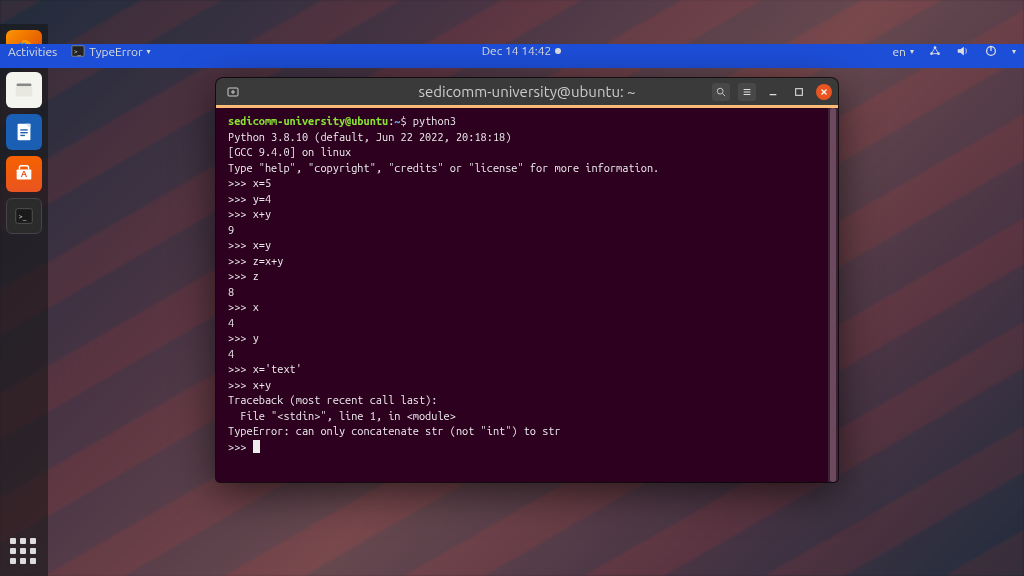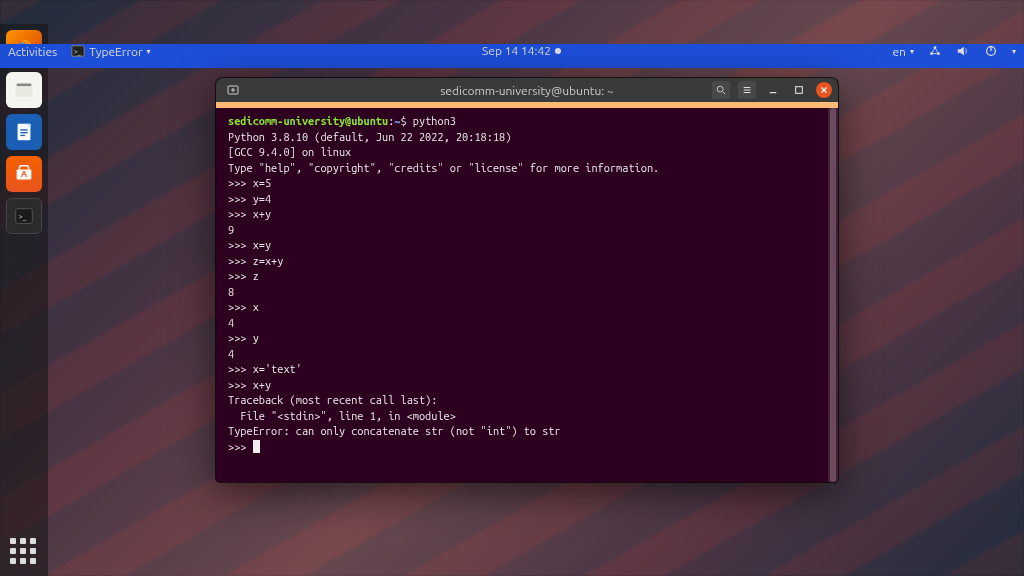--- a/index.html
+++ b/index.html
@@ -51,22 +51,22 @@
   }
   .apps-grid span { background: #ddd; border-radius: 1px; }
   
   .terminal-window {
     position: absolute; left: 216px; top: 78px; width: 622px; height: 404px;
     background: #2c001e; border-radius: 7px 7px 4px 4px; overflow: hidden;
     box-shadow: 0 10px 40px rgba(0,0,0,0.6), 0 0 0 1px rgba(0,0,0,0.7);
     z-index: 30;
   }
   .term-header {
-    height: 30px; background: #3a3a3a; border-bottom: 6px solid #fdba74;
-    display: flex; align-items: center; position: relative; font-size: 12px; color: #ccc;
+    height: 30px; background: #3a3a3a; border-bottom: 3px solid #fdba74;
+    display: flex; align-items: center; position: relative; font-size: 15px; color: #ccc;
   }
   .term-header .newtab { width: 22px; height: 22px; margin-left: 6px; display:flex;align-items:center;justify-content:center;border-radius:3px;}
   .term-title { position:absolute; left:0; right:0; text-align:center; pointer-events:none; }
   .term-controls { position:absolute; right:6px; display:flex; gap:8px; align-items:center; }
   .term-ctl { width:18px; height:18px; border-radius:3px; display:flex; align-items:center; justify-content:center; cursor:pointer;}
   .term-ctl.search, .term-ctl.menu { background:#484848; }
   .term-ctl.min, .term-ctl.max {}
   .term-ctl.close { background:#e95420; border-radius:50%; width:16px; height:16px;}
   .term-ctl svg { width:10px; height:10px; fill:#ddd; stroke:#ddd; }
   .term-body {
@@ -96,21 +96,21 @@
             <rect x="1" y="2" width="14" height="12" rx="1" fill="#222" stroke="#888" stroke-width="1"></rect>
             <text x="3" y="11" font-size="8" fill="#ccc">&gt;_</text>
           </svg>
       </span>
       <span>TypeError</span>
       <span style="font-size:8px;">▾</span>
     </span>
   </div>
   <div class="center">
     <span class="menu-item">
-      <span>Sep 14  14:42</span>
+      <span>Dec 14  14:42</span>
       <span class="dot"></span>
     </span>
   </div>
   <div class="right">
     <span class="menu-item">
       <span>en</span>
       <span style="font-size:8px;">▾</span>
     </span>
     <span class="mini-icon">
       <svg viewBox="0 0 16 16">

